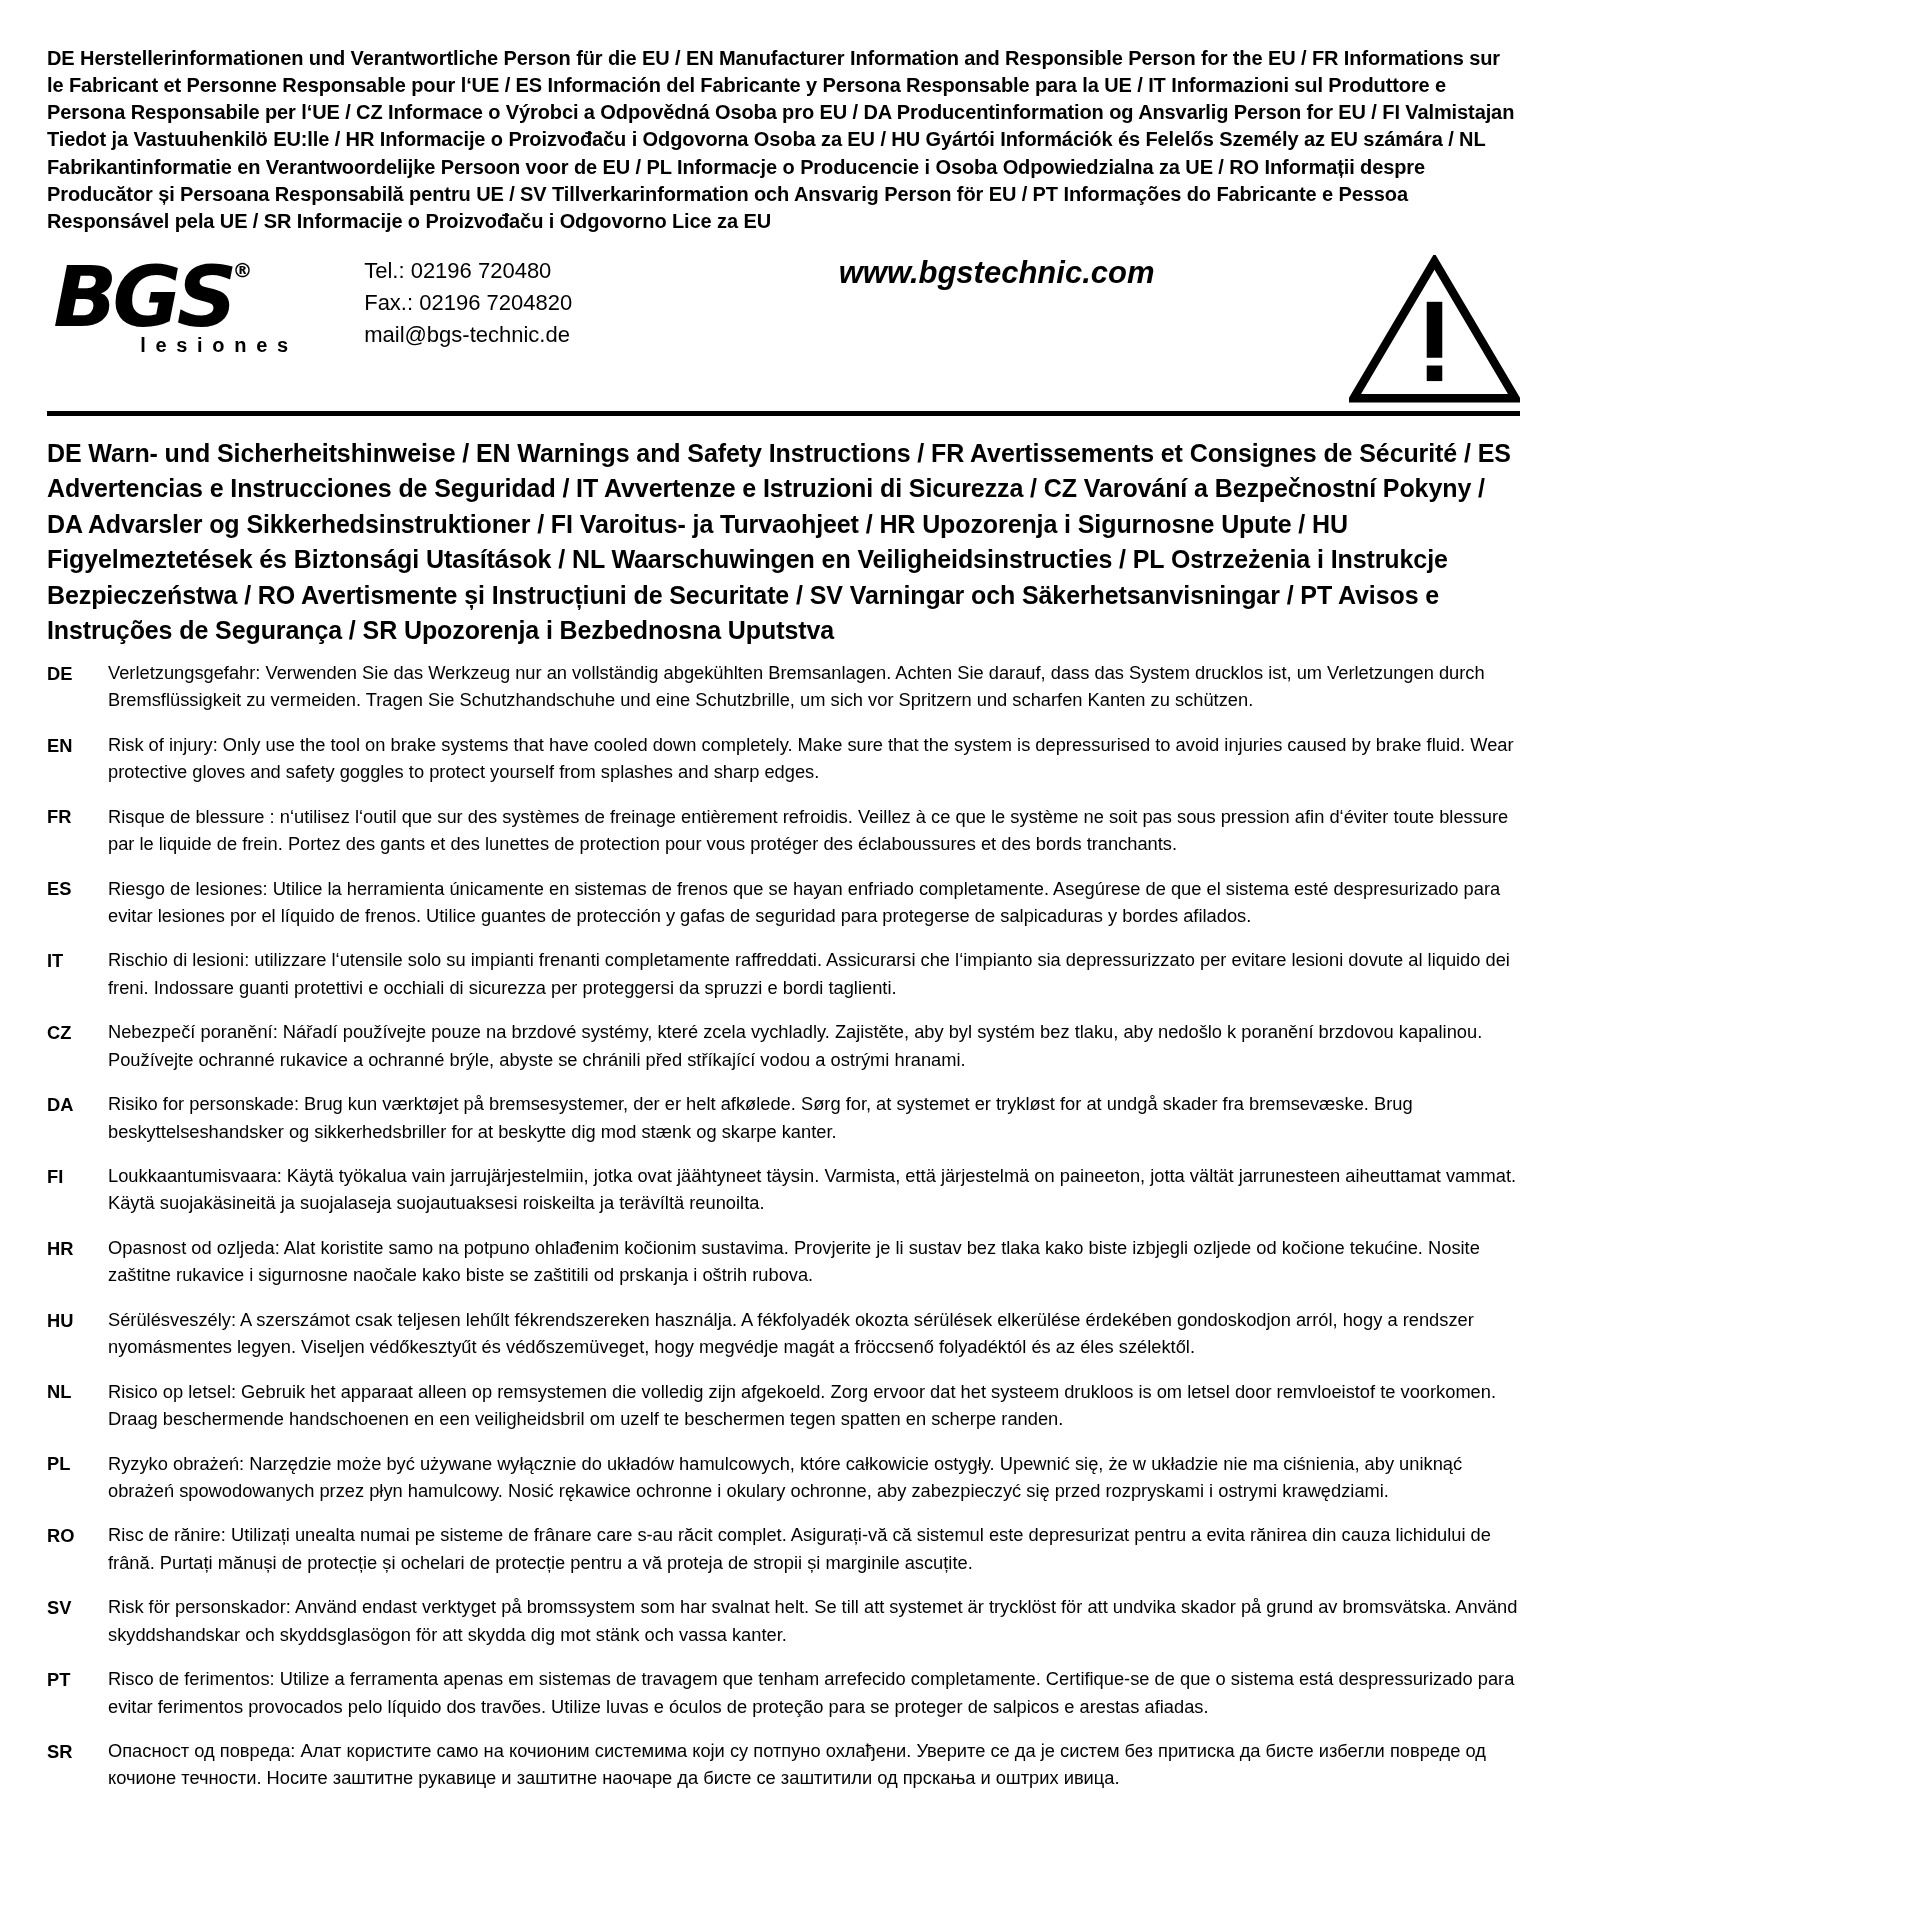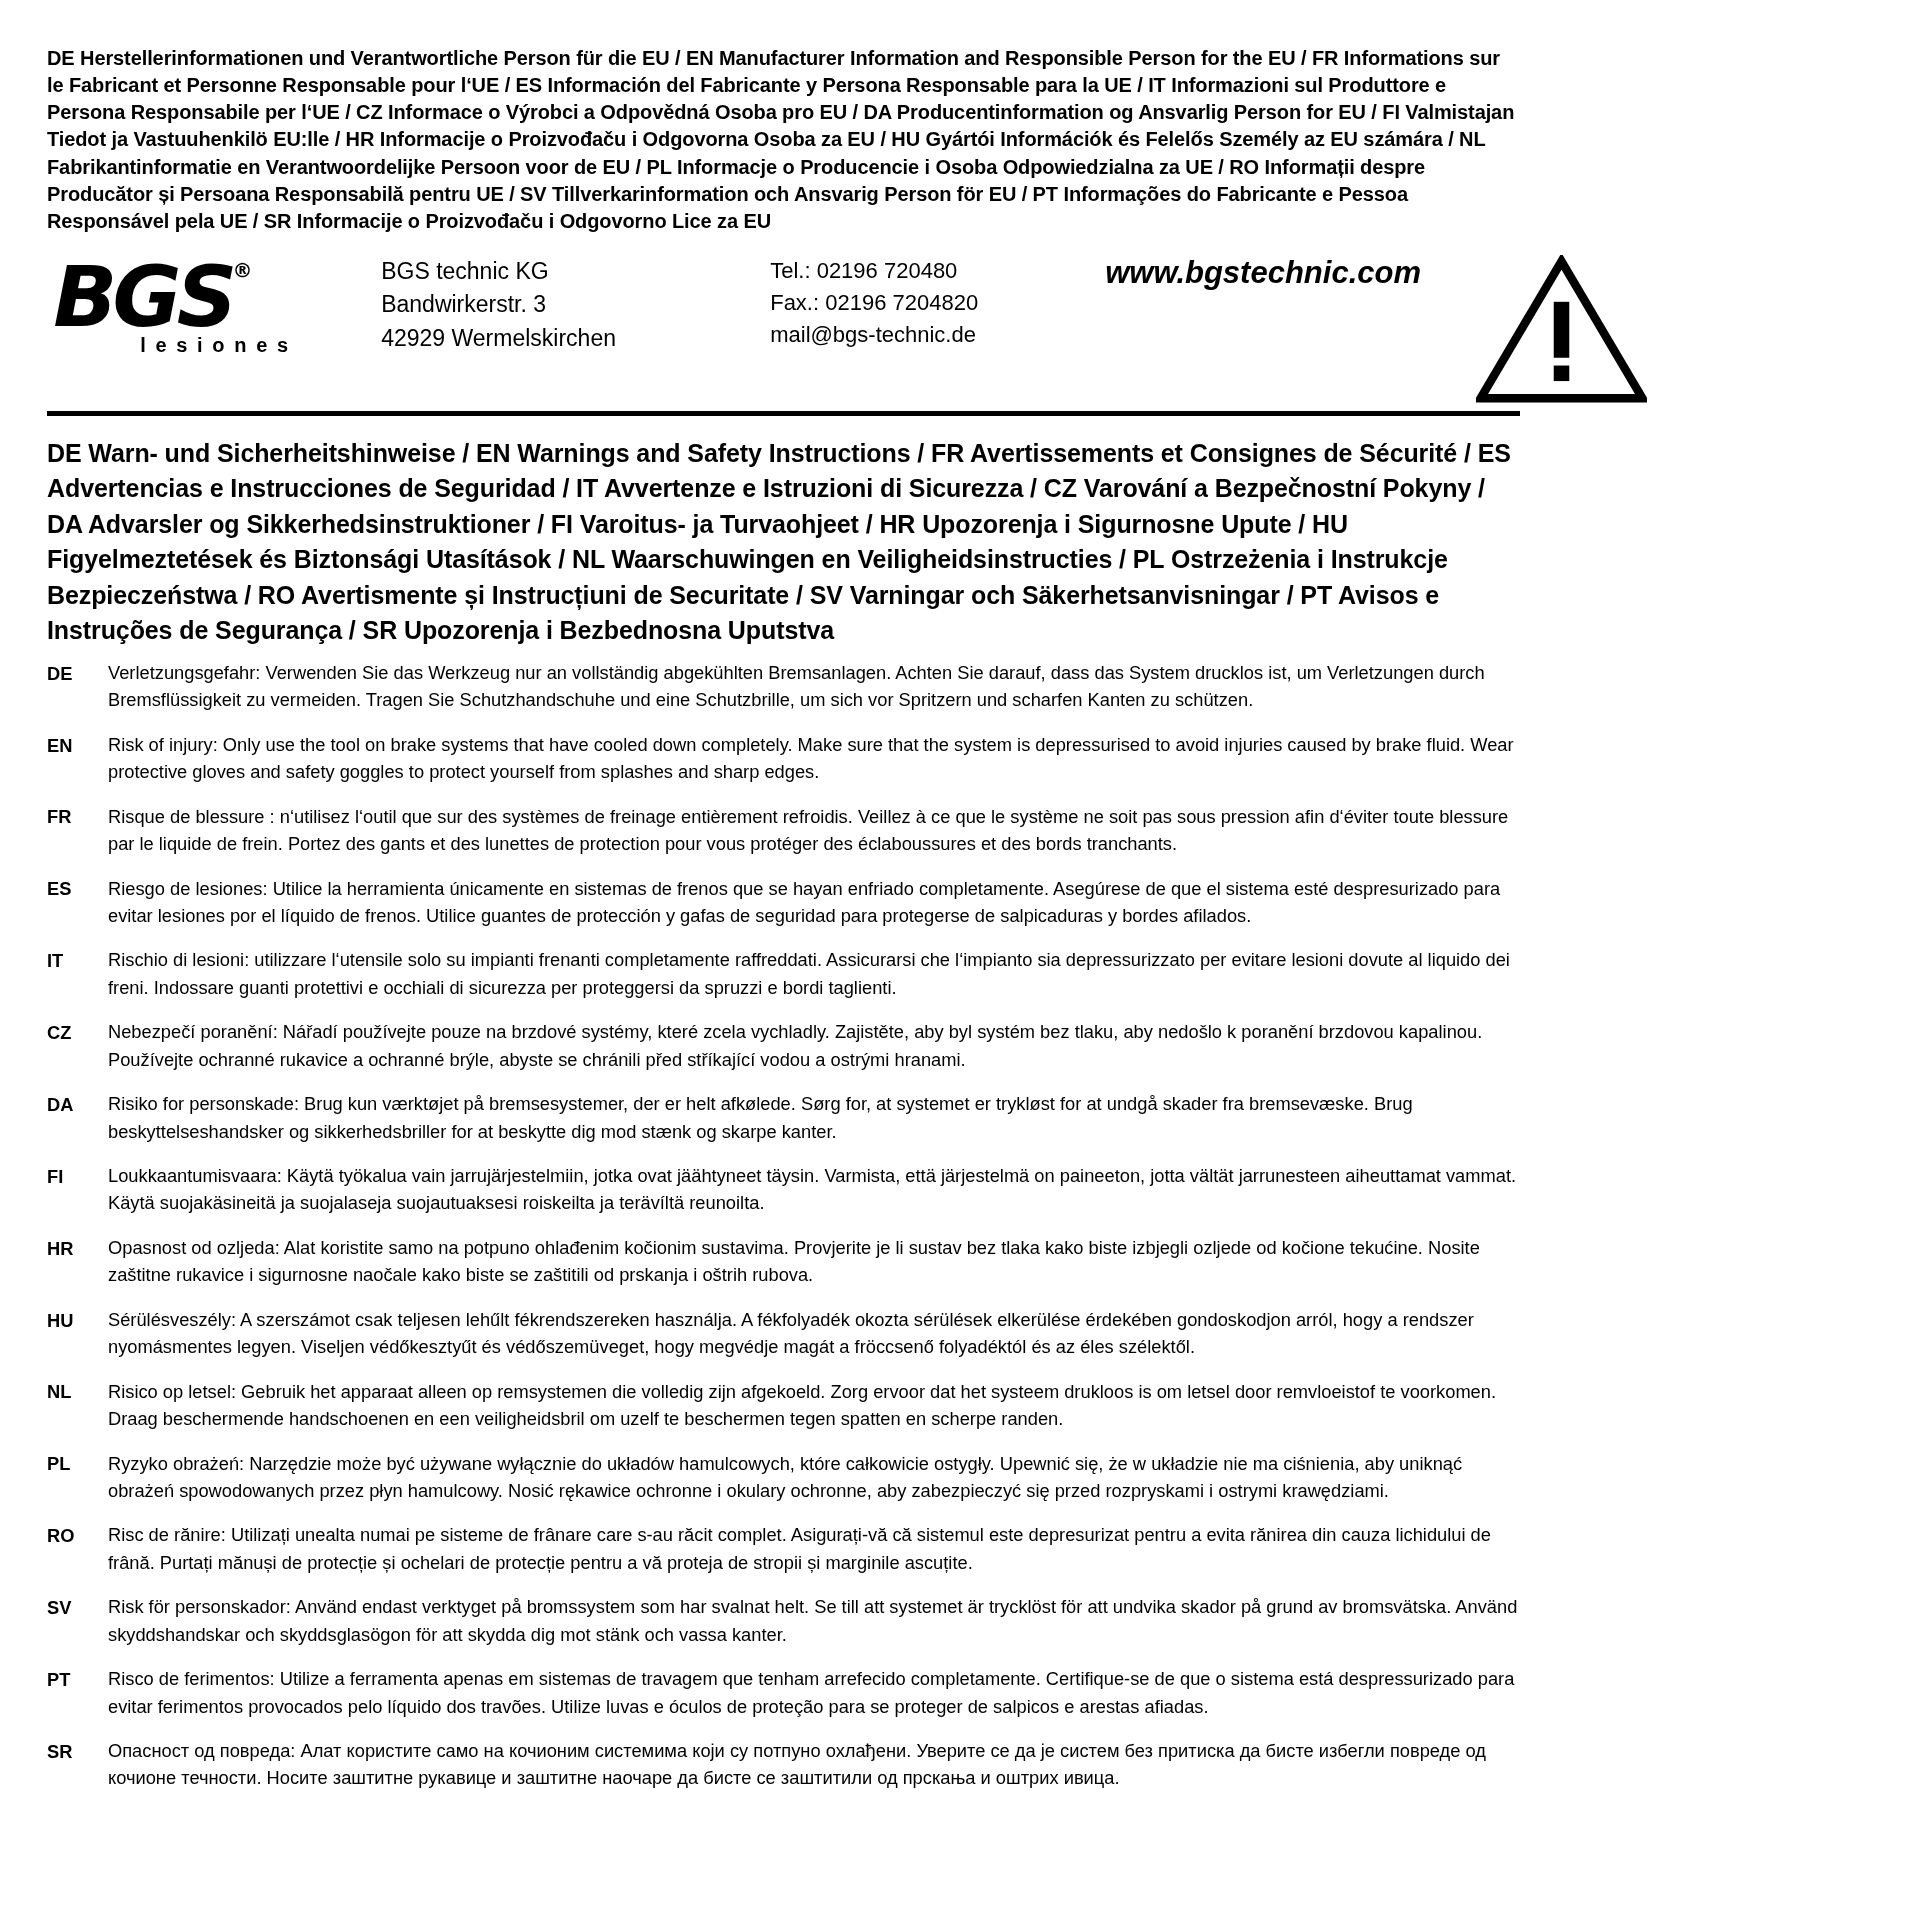--- a/index.html
+++ b/index.html
@@ -144,25 +144,20 @@
 
   <div class="company-block">
 
     <div class="logo">
       <div class="logo-text">
         <span>BGS</span><span class="logo-reg">®</span>
       </div>
       <div class="logo-sub">lesiones</div>
     </div>
 
-    <div class="addr">
-      <div>BGS technic KG</div>
-      <div>Bandwirkerstr. 3</div>
-      <div>42929 Wermelskirchen</div>
-    </div>
 
     <div class="contact">
       <div>Tel.: 02196 720480</div>
       <div>Fax.: 02196 7204820</div>
       <div>mail@bgs-technic.de</div>
     </div>
 
     <div class="website">www.bgstechnic.com</div>
 
     <div class="warn-tri">

